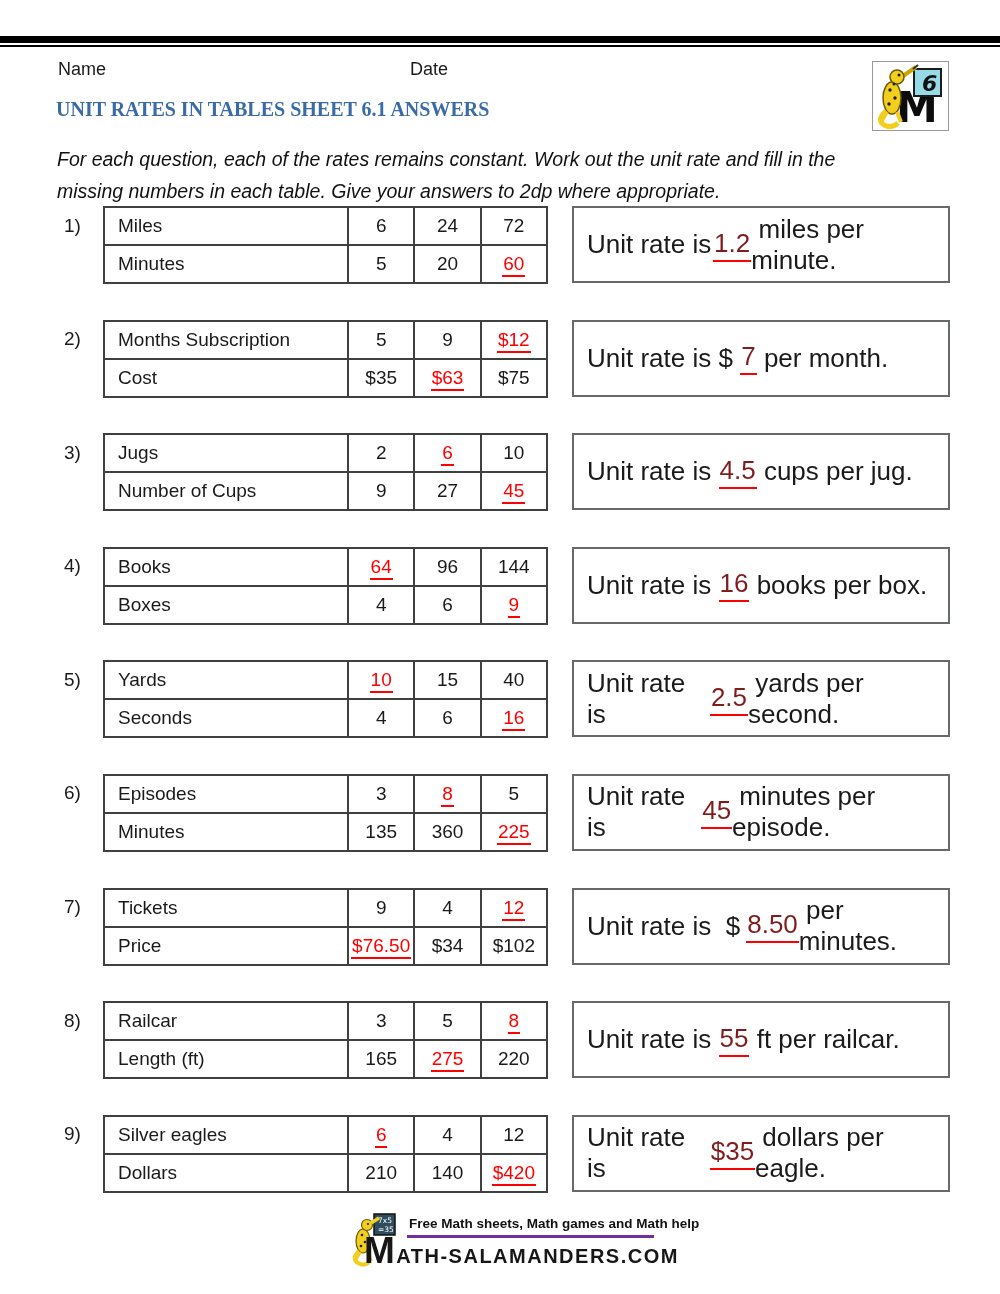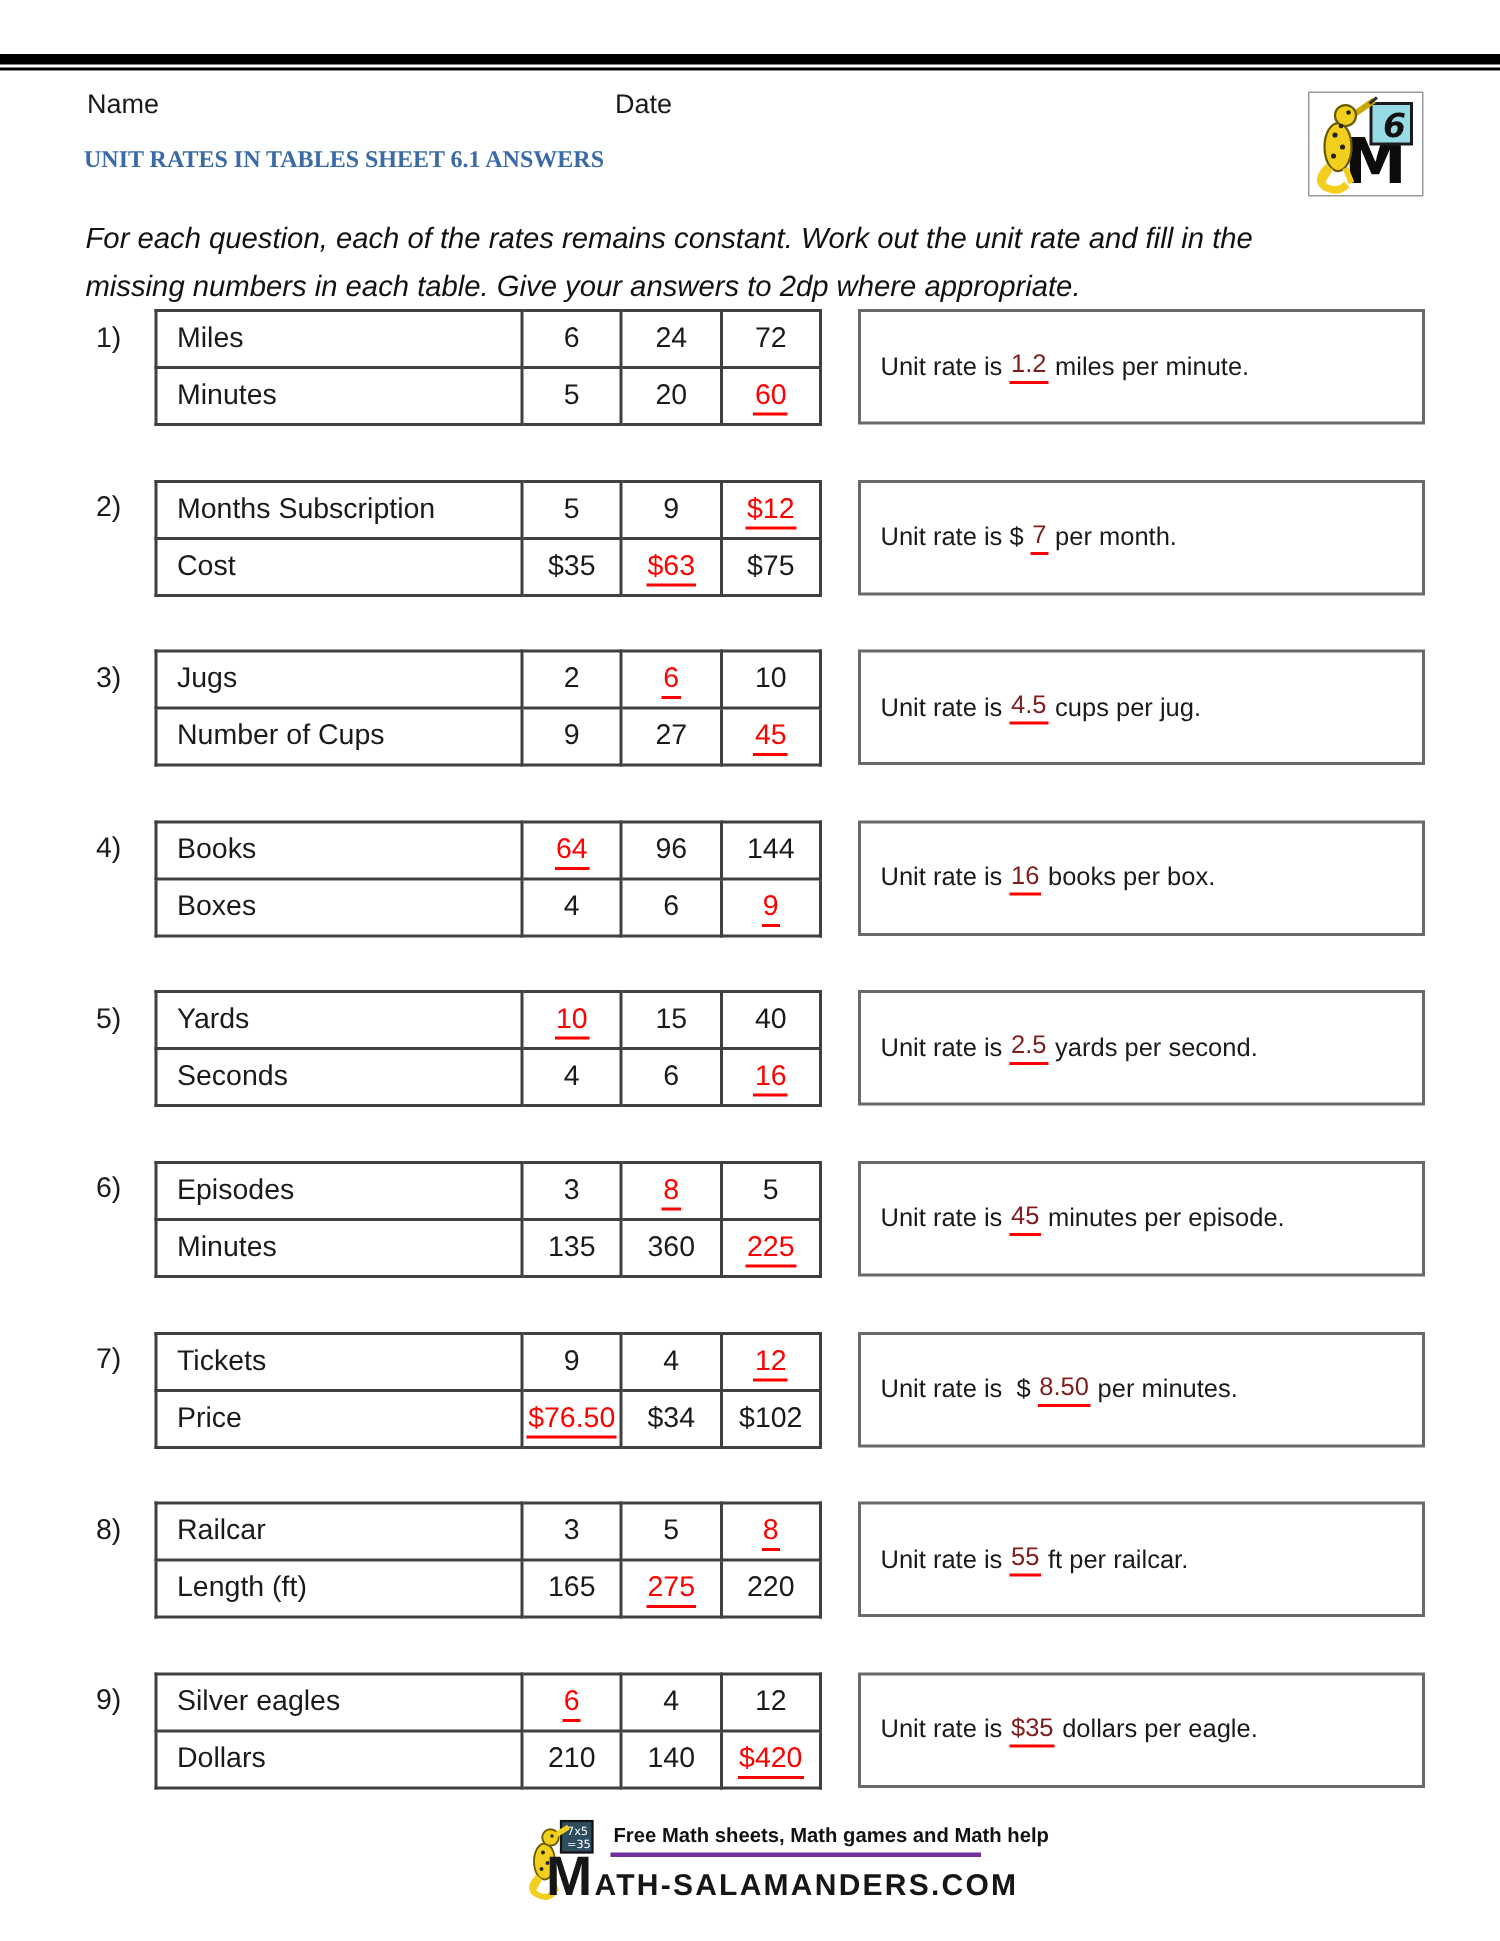--- a/index.html
+++ b/index.html
@@ -16,21 +16,21 @@
   }
   .name-label { position:absolute; left:58px; top:59px; font-size:18px; }
   .date-label { position:absolute; left:410px; top:59px; font-size:18px; }
   .grade-logo {
     position:absolute; left:872px; top:61px; width:77px; height:70px;
     border:1px solid #9a9a9a; background:#fff;
   }
   .page-title {
     position:absolute; left:56px; top:98px; width:700px;
     font-family:"Liberation Serif", serif; font-weight:bold;
-    font-size:16px; letter-spacing:0px; color:#3a6ba7; white-space:nowrap;
+    font-size:20px; letter-spacing:0px; color:#3a6ba7; white-space:nowrap;
   }
   .instructions {
     position:absolute; left:57px; top:143px; width:880px;
     font-style:italic; font-size:19.5px; line-height:32px; color:#111;
   }
   .questions { position:absolute; left:0; top:206px; width:1000px; }
   .question { position:relative; width:1000px; height:77px; margin-bottom:36.6px; }
   .qnum {
     position:absolute; left:64px; top:0; height:39px;
     display:flex; align-items:center; font-size:19px;
@@ -42,21 +42,21 @@
   table.rate-table td {
     border:2px solid #404040; font-size:19px; height:38px; overflow:hidden;
   }
   td.row-label { width:244px; padding-left:13px; }
   td.value-cell { text-align:center; }
   .red { color:#fe0000; border-bottom:2px solid #fe0000; padding:0 1px 1px 1px; }
   .answer-box {
     position:absolute; left:572px; top:0; width:378px; height:77px;
     border:2px solid #666a6d; background:#fff;
     display:flex; align-items:center; padding-left:13px;
-    font-size:17px; white-space:pre-wrap;
+    font-size:26px; white-space:pre-wrap;
   }
   .answer-box span { white-space:pre-wrap; }
   .answer-value { color:#7f1d1d; border-bottom:2px solid #fe0000; padding:0 1px 1px 1px; }
   .footer { position:absolute; left:350px; top:1211px; width:400px; height:70px; }
   .footer-salamander { position:absolute; left:0; top:2px; }
   .footer-tagline {
     position:absolute; left:59px; top:5px; font-size:13.5px; font-weight:bold; color:#111;
     white-space:nowrap;
   }
   .footer-rule { position:absolute; left:57px; top:24px; width:247px; height:3px; background:#7030a0; }

